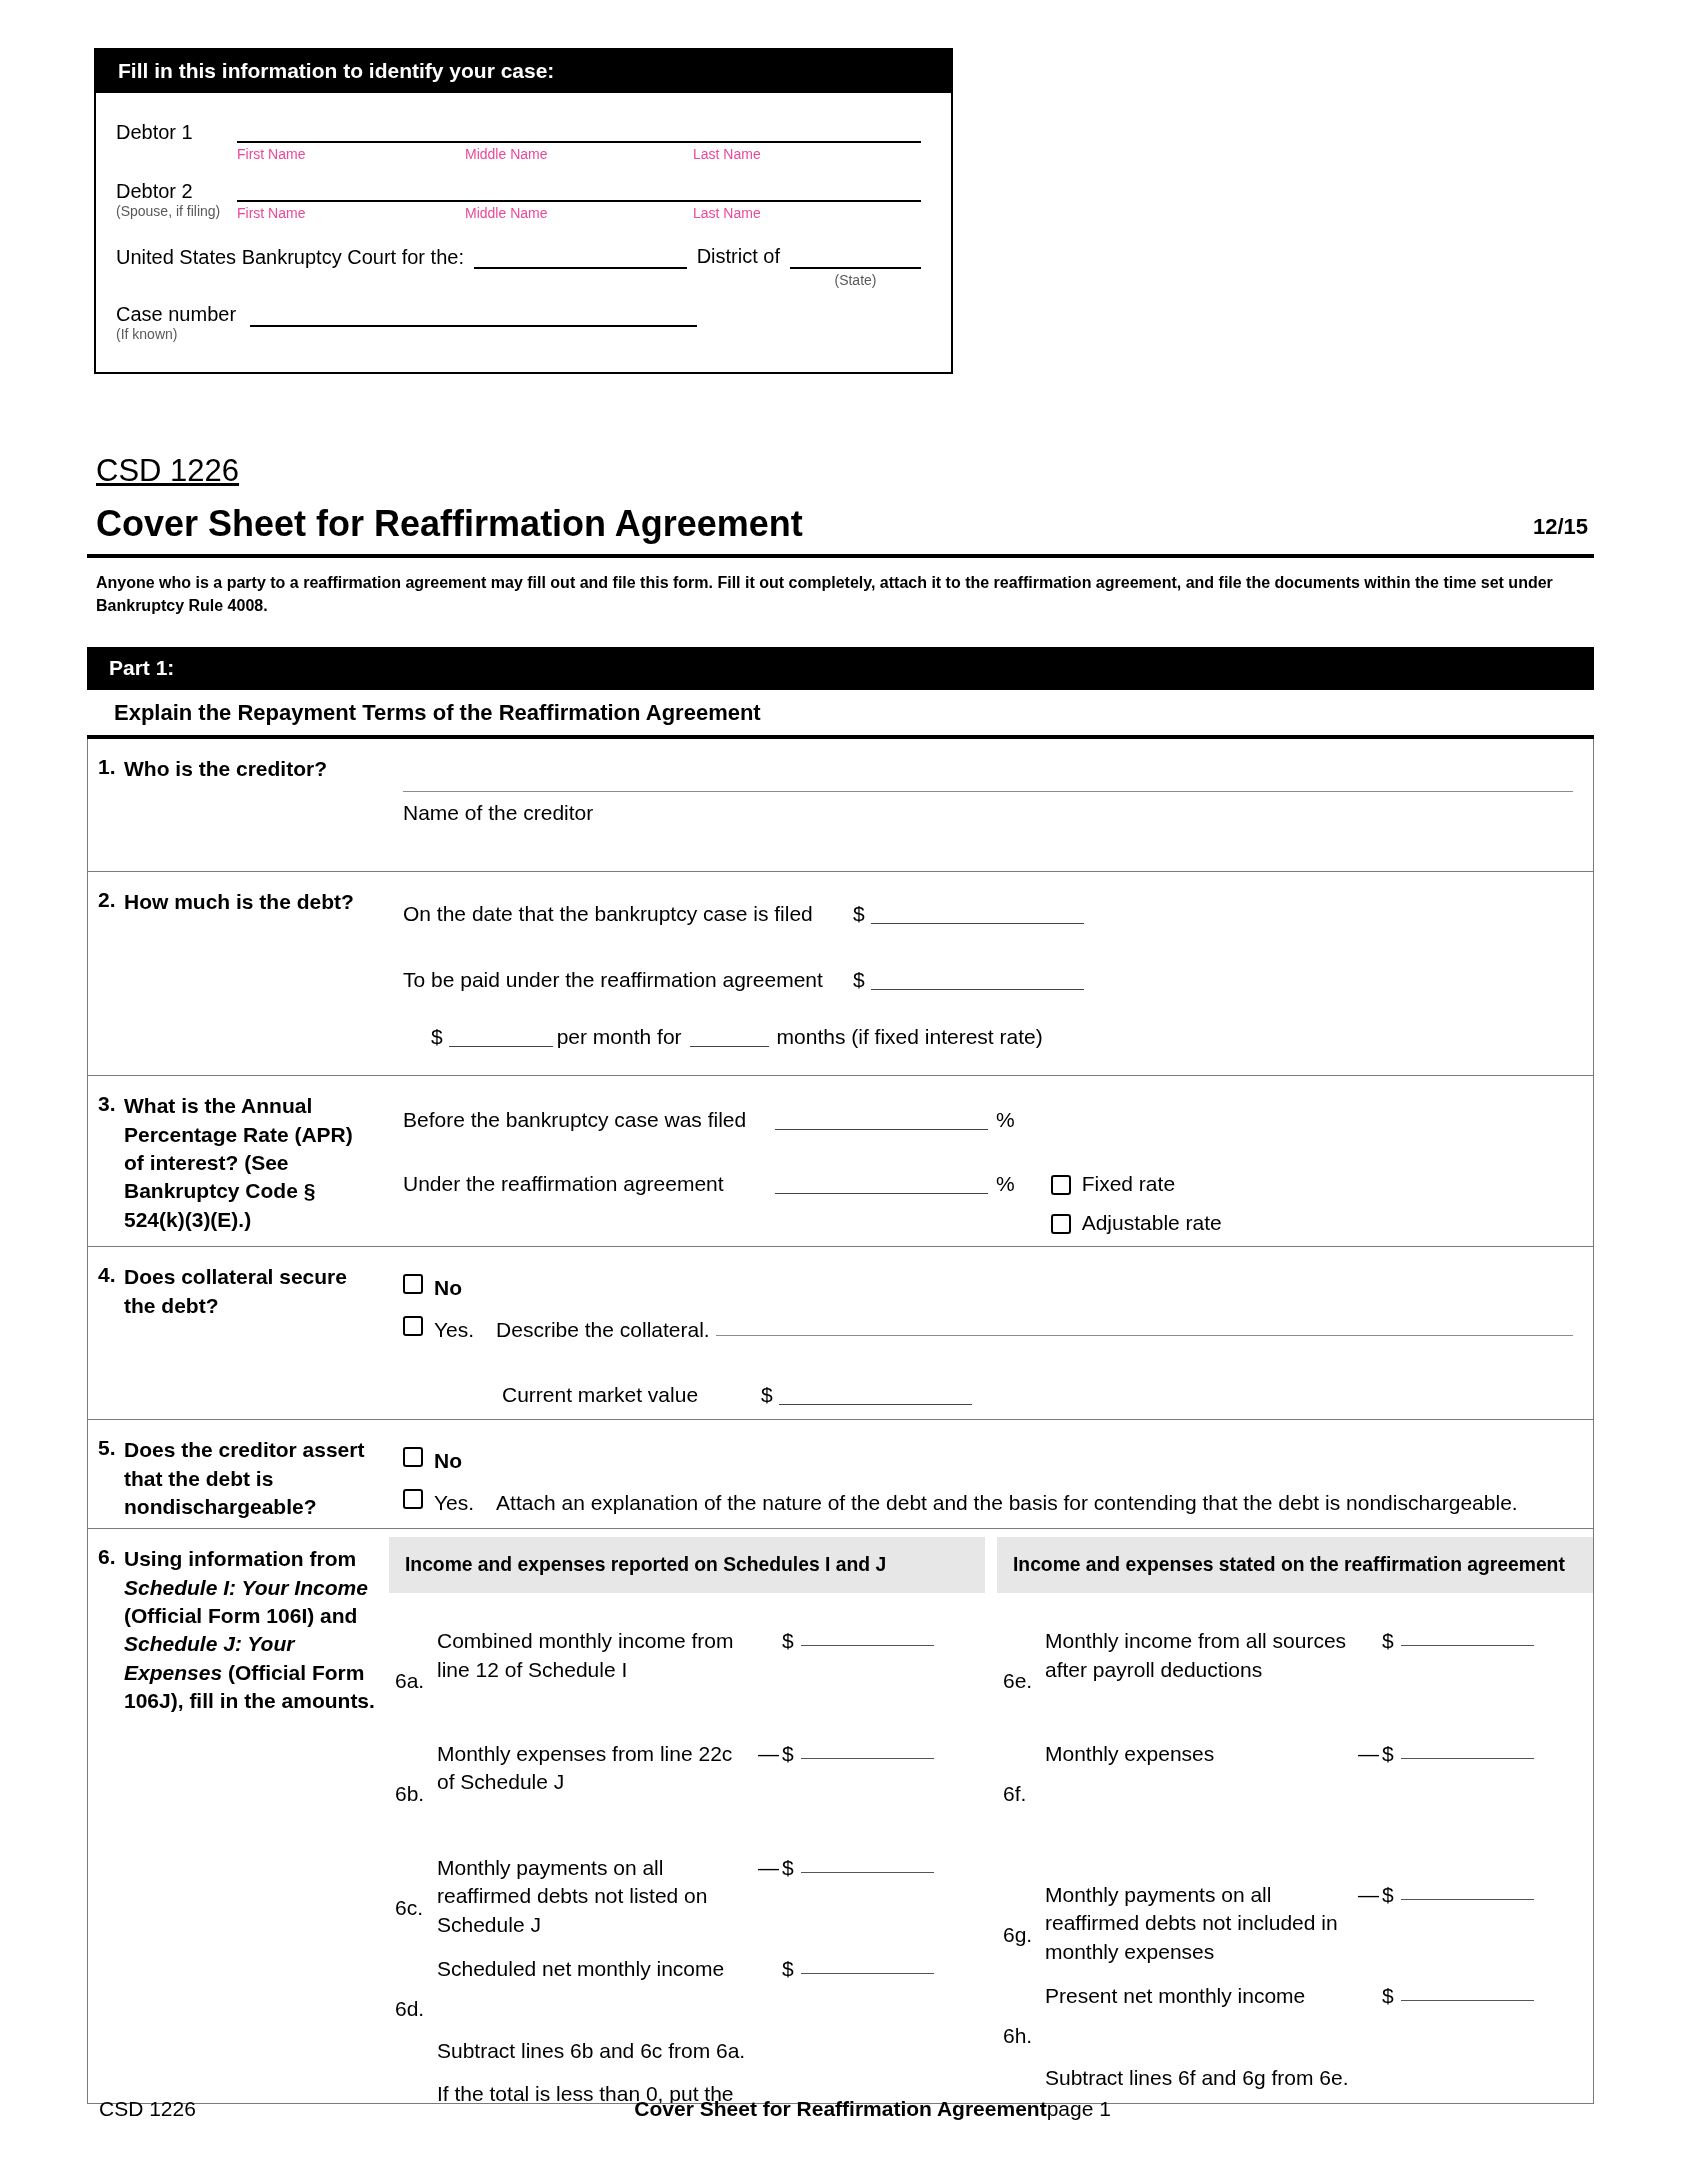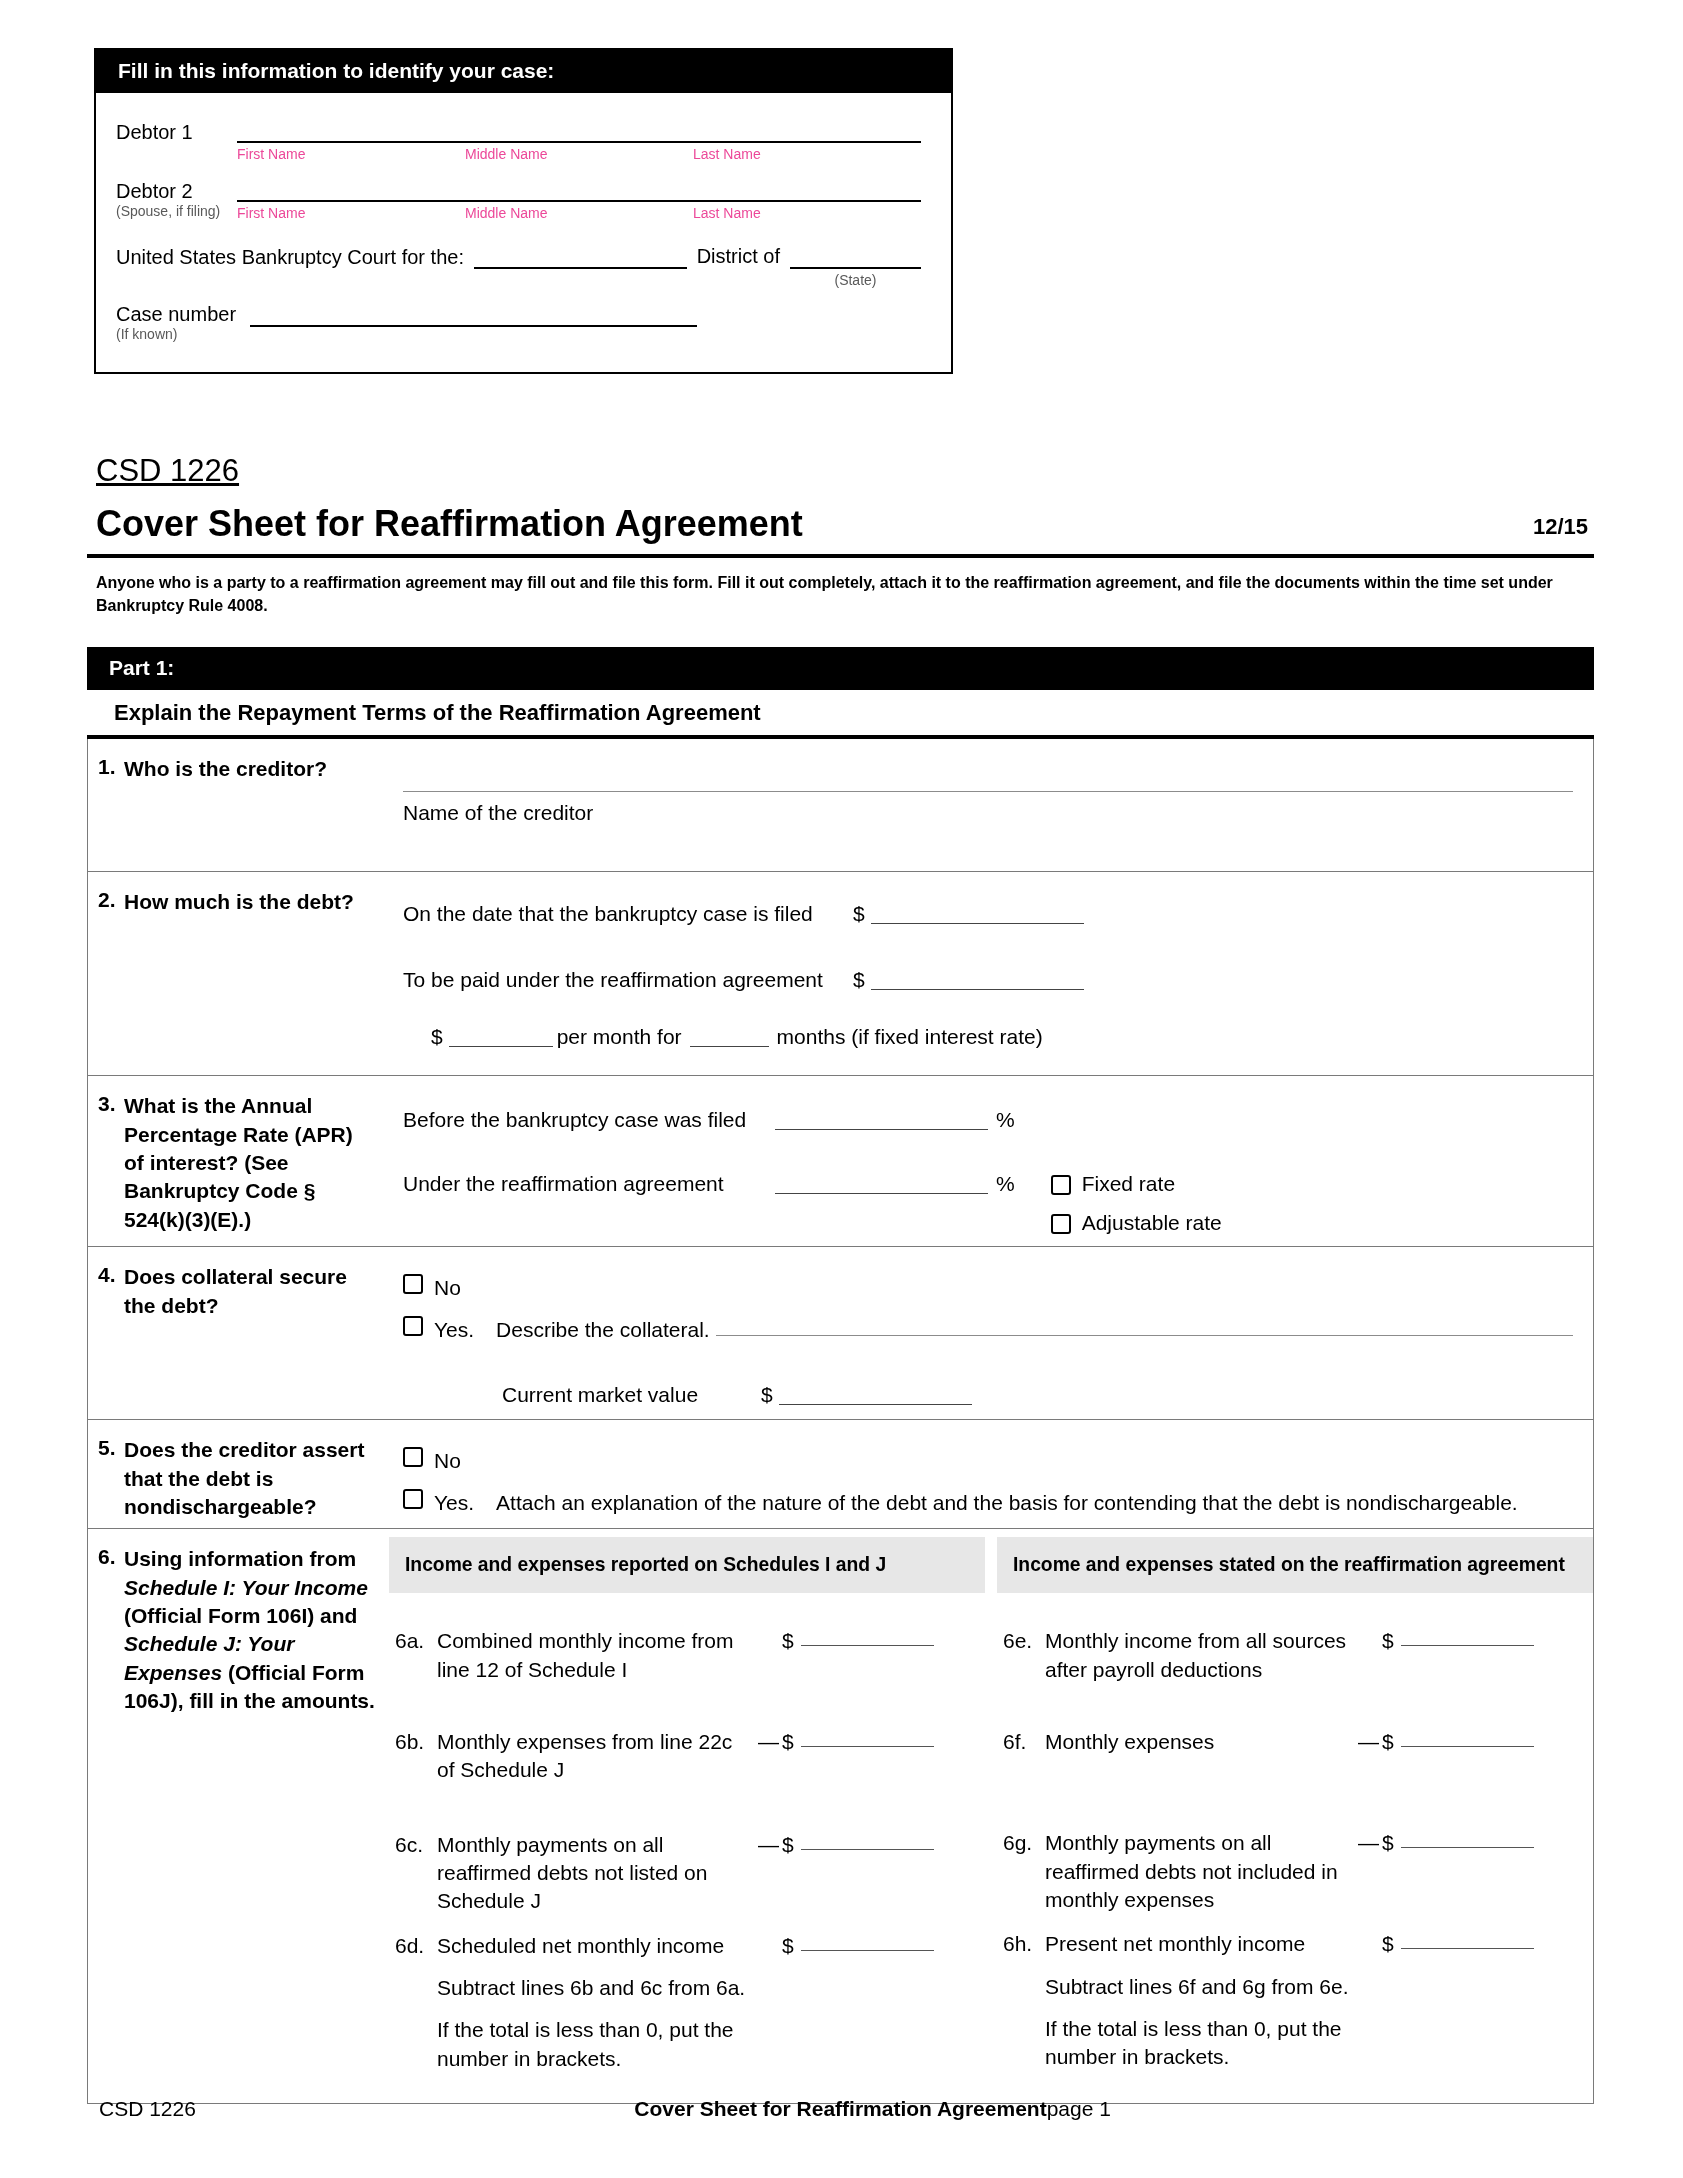--- a/index.html
+++ b/index.html
@@ -78,32 +78,32 @@
   .q2line3 { margin-top: 30px; margin-left: 28px; }
   .q2label { display: inline-block; width: 450px; }
 
   .q3line1 { margin-top: 14px; }
   .q3line2 { margin-top: 36px; }
   .q3label { display: inline-block; width: 364px; }
   .rate-col { display: inline-flex; flex-direction: column; gap: 12px; margin-left: 36px; vertical-align: top; }
 
   .cb { display: inline-block; width: 20px; height: 20px; border: 2px solid #000; border-radius: 3px; margin-right: 11px; vertical-align: -4px; background: #fff; flex-shrink: 0; }
   .optline { margin-top: 14px; display: flex; align-items: flex-start; }
-  .optline.first { margin-top: 11px; }
+  .optline.first { margin-top: 11px; font-weight: bold; }
   .yes-word { margin-right: 22px; }
   .collateral-line { flex: 1; border-bottom: 1px solid #8c8c8c; height: 20px; margin-left: 6px; }
   .mvline { margin-top: 38px; margin-left: 99px; }
   .mvlabel { display: inline-block; width: 259px; }
 
   
   .q6cols { flex: 1; display: flex; gap: 12px; padding: 8px 0 0 0; }
   .q6col { flex: 1; display: flex; flex-direction: column; }
   .q6header { background: #e7e7e7; font-weight: bold; font-size: 19.3px; padding: 17px 14px 17px 16px; }
   .q6item { display: flex; align-items: flex-start; padding-left: 6px; line-height: 1.35; }
-  .q6item .ilabel { width: 42px; flex-shrink: 0; }
+  .q6item .ilabel { width: 42px; flex-shrink: 0; margin-top: 40px; }
   .q6item .itext { flex: 1; padding-right: 10px; }
   .q6item .amt { width: 176px; flex-shrink: 0; display: flex; align-items: flex-start; }
   .amt .sign { width: 24px; flex-shrink: 0; }
   .amt .dollar { margin-right: 7px; }
   .amt .bl-a { flex: 1; border-bottom: 1.5px solid #555; height: 19px; }
   .q6col.left .q6item { padding-right: 51px; }
   .q6col.right .q6item { padding-right: 59px; }
   .i6a, .i6e { margin-top: 34px; }
   .i6b, .i6f { margin-top: 44px; }
   .i6c { margin-top: 46px; }

